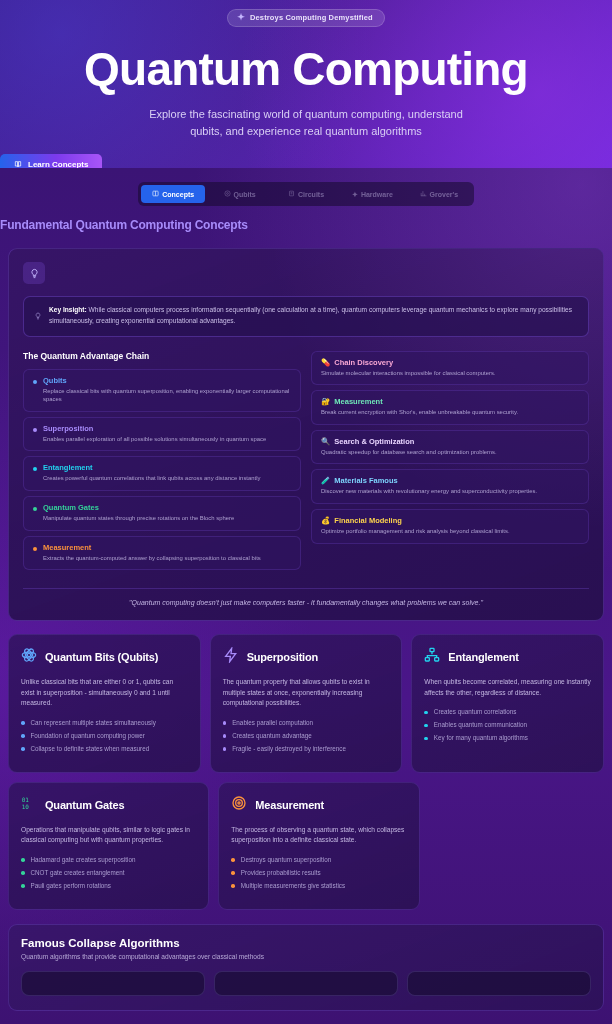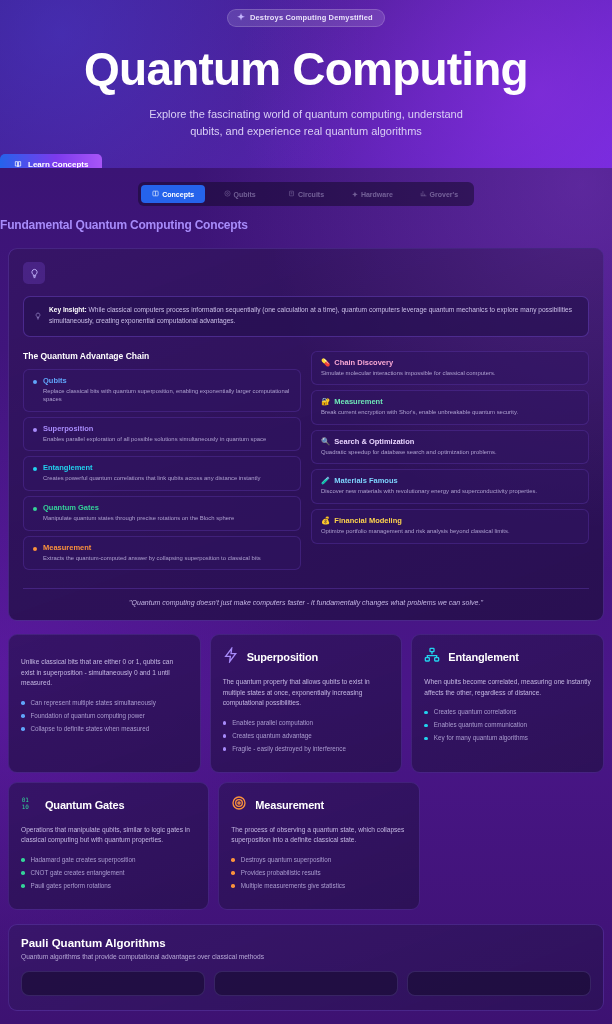--- a/index.html
+++ b/index.html
@@ -439,20 +439,31 @@
       </div>
     </div>
 
     <div class="quote-wrap">
       <div class="quote">"Quantum computing doesn't just make computers faster - it fundamentally changes what problems we can solve."</div>
     </div>
   </div>
 
   <div class="cards">
     <div class="card">
+      <div class="card-head">
+        <span>
+          <svg width="16" height="16" viewBox="0 0 24 24" fill="none" stroke="#60a5fa" stroke-width="1.9">
+              <circle cx="12" cy="12" r="2.6"></circle>
+              <ellipse cx="12" cy="12" rx="10" ry="4.4"></ellipse>
+              <ellipse cx="12" cy="12" rx="10" ry="4.4" transform="rotate(60 12 12)"></ellipse>
+              <ellipse cx="12" cy="12" rx="10" ry="4.4" transform="rotate(120 12 12)"></ellipse>
+            </svg>
+        </span>
+        <span class="card-title">Quantum Bits (Qubits)</span>
+      </div>
       <div class="card-desc">Unlike classical bits that are either 0 or 1, qubits can exist in superposition - simultaneously 0 and 1 until measured.</div>
       <ul class="card-list">
         <li>
             <span class="li-dot" style="background:#60a5fa"></span>
             <span>Can represent multiple states simultaneously</span>
           </li>
         <li>
             <span class="li-dot" style="background:#60a5fa"></span>
             <span>Foundation of quantum computing power</span>
           </li>
@@ -572,21 +583,21 @@
             <span class="li-dot" style="background:#fb923c"></span>
             <span>Multiple measurements give statistics</span>
           </li>
       </ul>
     </div>
 
     <div class="spacer"></div>
   </div>
 
   <div class="algo-panel">
-    <div class="algo-title">Pauli Quantum Algorithms</div>
+    <div class="algo-title">Famous Collapse Algorithms</div>
     <div class="algo-sub">Quantum algorithms that provide computational advantages over classical methods</div>
 
     <div class="algo-grid">
 
       <div class="algo-card">
         
         
         
         
         

